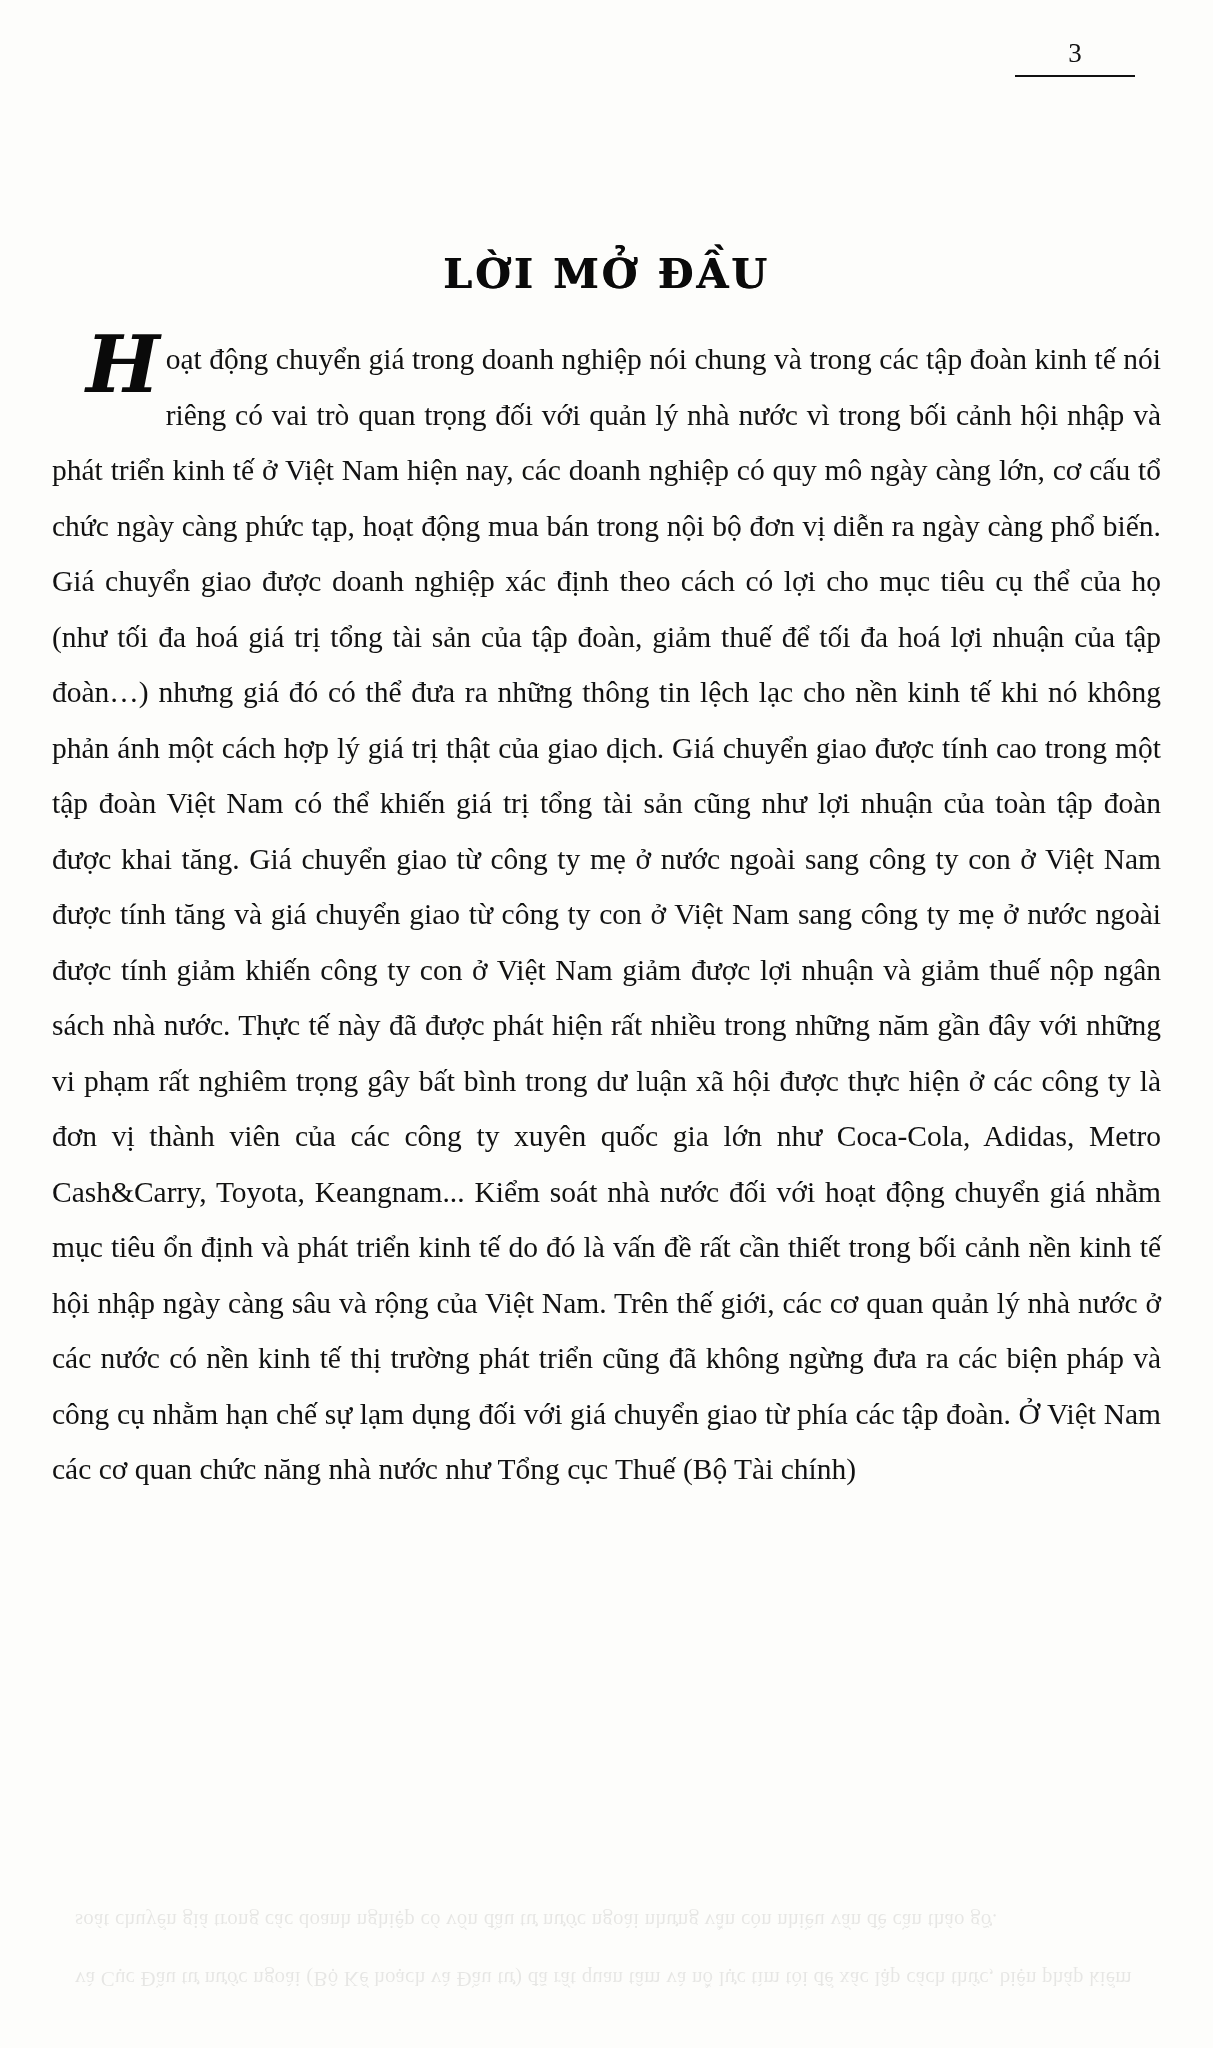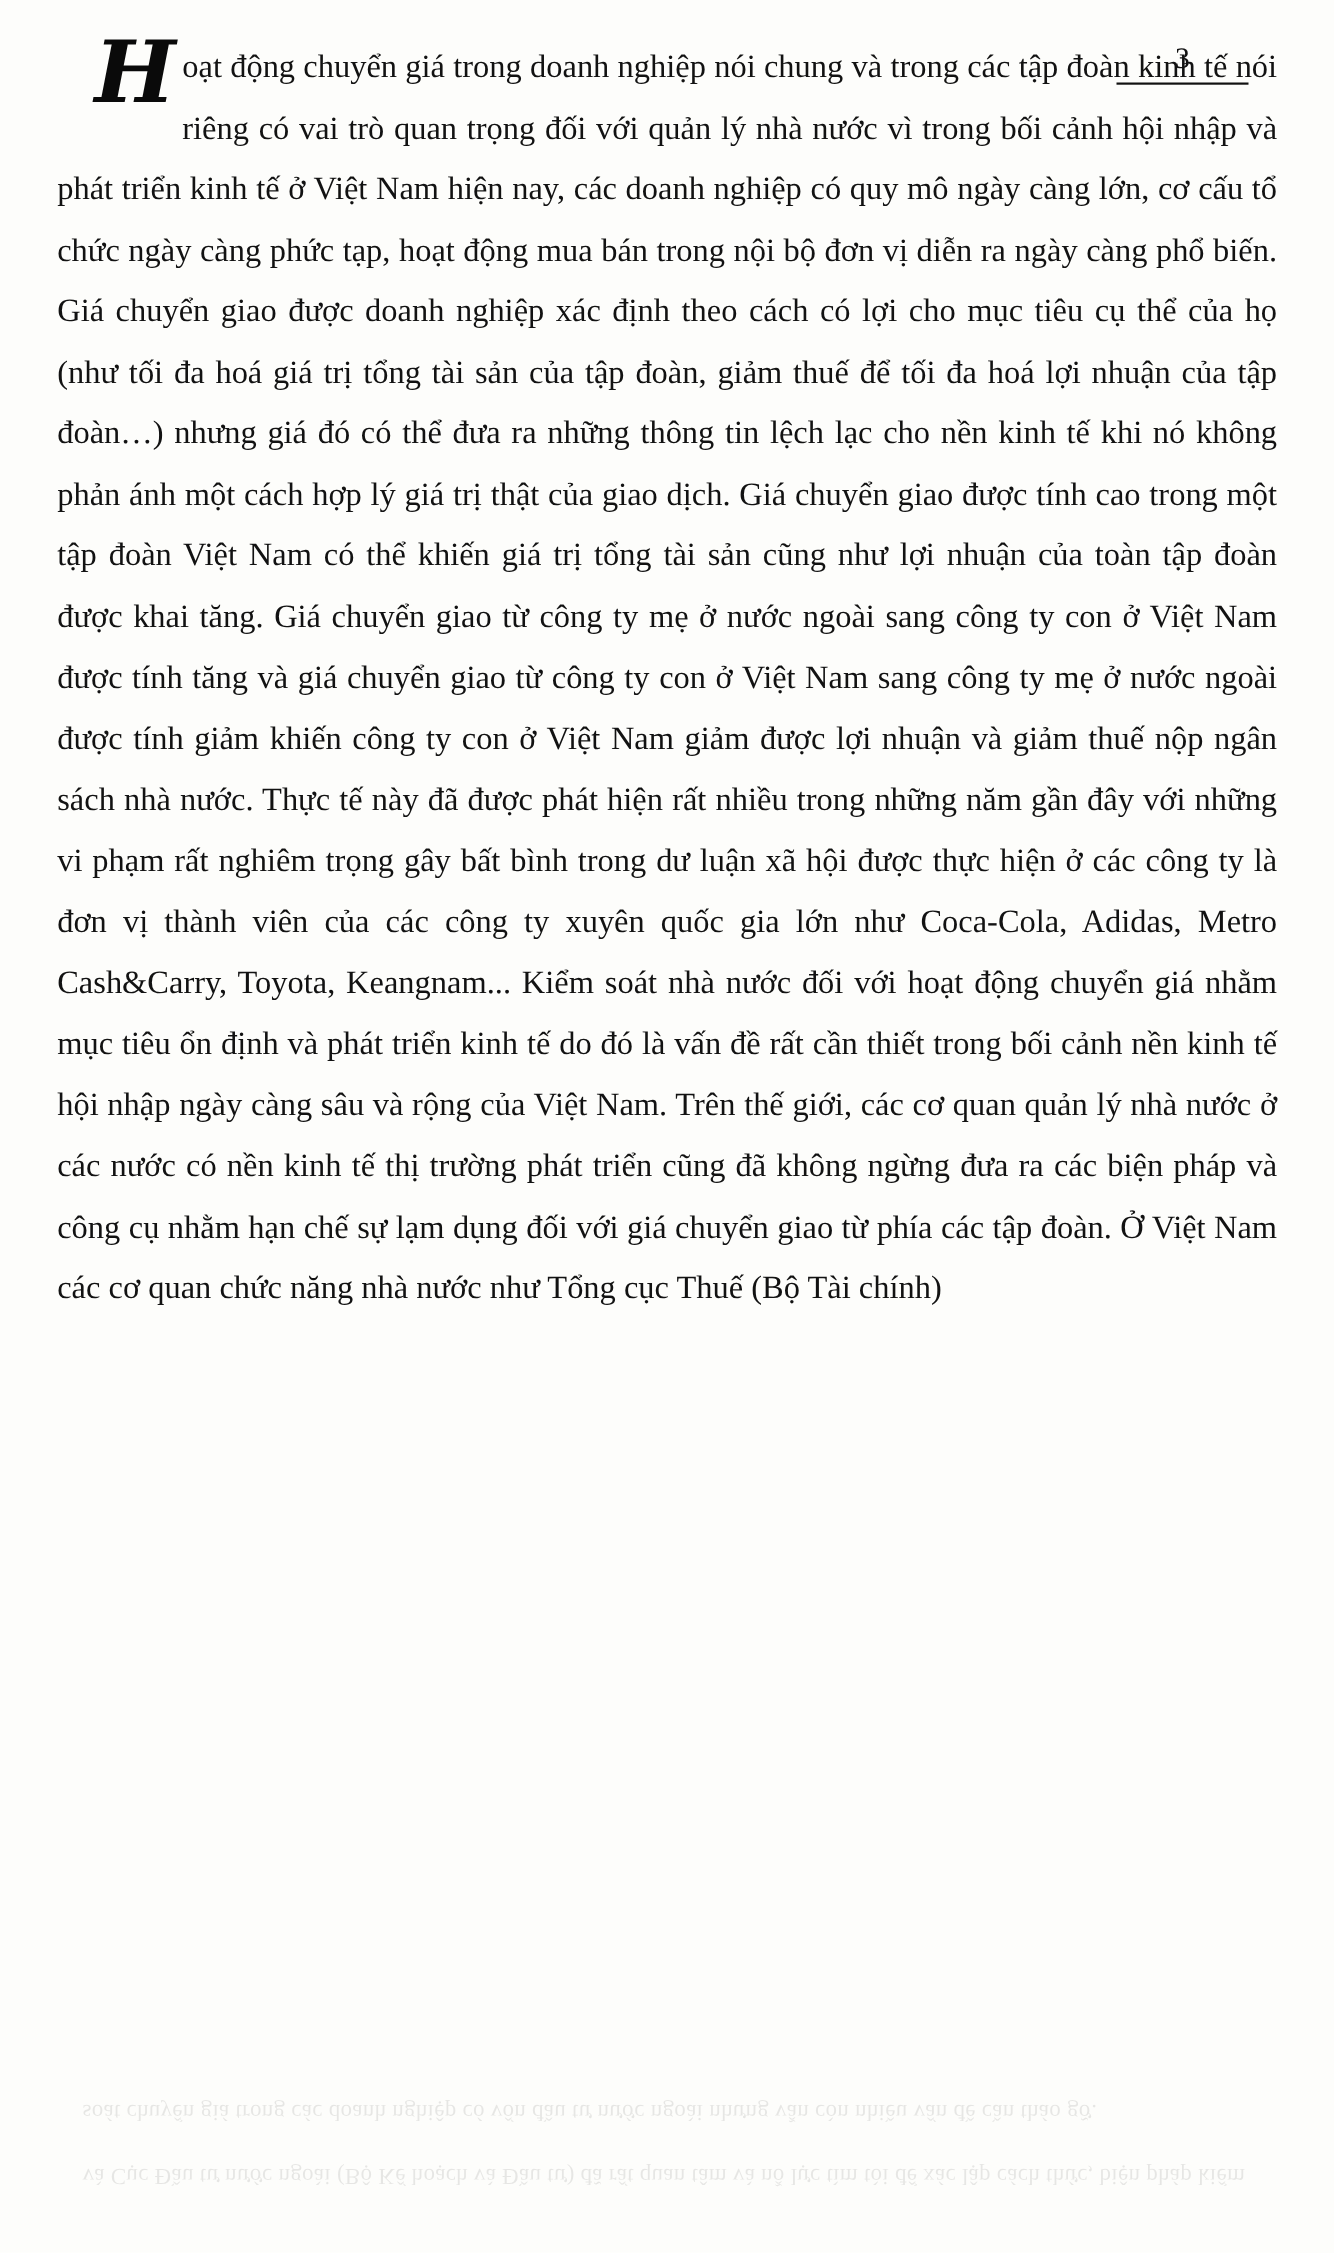--- a/index.html
+++ b/index.html
@@ -105,17 +105,18 @@
 <div class="page"></div>
 
 <div class="bleed">và Cục Đầu tư nước ngoài (Bộ Kế hoạch và Đầu tư) đã rất quan tâm và nỗ lực tìm tòi để xác lập cách thức, biện pháp kiểm soát chuyển giá trong các doanh nghiệp có vốn đầu tư nước ngoài nhưng vẫn còn nhiều vấn đề cần tháo gỡ.</div>
 
 <div class="page-number">
   <div>3</div>
   <div class="rule"></div>
 </div>
 
 <div class="content">
+  <h1 class="doc-title">LỜI MỞ ĐẦU</h1>
 
   <div class="body-text">
     <span class="dropcap">H</span><span>oạt động chuyển giá trong doanh nghiệp nói chung và trong các tập đoàn kinh tế nói riêng có vai trò quan trọng đối với quản lý nhà nước vì trong bối cảnh hội nhập và phát triển kinh tế ở Việt Nam hiện nay, các doanh nghiệp có quy mô ngày càng lớn, cơ cấu tổ chức ngày càng phức tạp, hoạt động mua bán trong nội bộ đơn vị diễn ra ngày càng phổ biến. Giá chuyển giao được doanh nghiệp xác định theo cách có lợi cho mục tiêu cụ thể của họ (như tối đa hoá giá trị tổng tài sản của tập đoàn, giảm thuế để tối đa hoá lợi nhuận của tập đoàn…) nhưng giá đó có thể đưa ra những thông tin lệch lạc cho nền kinh tế khi nó không phản ánh một cách hợp lý giá trị thật của giao dịch. Giá chuyển giao được tính cao trong một tập đoàn Việt Nam có thể khiến giá trị tổng tài sản cũng như lợi nhuận của toàn tập đoàn được khai tăng. Giá chuyển giao từ công ty mẹ ở nước ngoài sang công ty con ở Việt Nam được tính tăng và giá chuyển giao từ công ty con ở Việt Nam sang công ty mẹ ở nước ngoài được tính giảm khiến công ty con ở Việt Nam giảm được lợi nhuận và giảm thuế nộp ngân sách nhà nước. Thực tế này đã được phát hiện rất nhiều trong những năm gần đây với những vi phạm rất nghiêm trọng gây bất bình trong dư luận xã hội được thực hiện ở các công ty là đơn vị thành viên của các công ty xuyên quốc gia lớn như Coca-Cola, Adidas, Metro Cash&amp;Carry, Toyota, Keangnam... Kiểm soát nhà nước đối với hoạt động chuyển giá nhằm mục tiêu ổn định và phát triển kinh tế do đó là vấn đề rất cần thiết trong bối cảnh nền kinh tế hội nhập ngày càng sâu và rộng của Việt Nam. Trên thế giới, các cơ quan quản lý nhà nước ở các nước có nền kinh tế thị trường phát triển cũng đã không ngừng đưa ra các biện pháp và công cụ nhằm hạn chế sự lạm dụng đối với giá chuyển giao từ phía các tập đoàn. Ở Việt Nam các cơ quan chức năng nhà nước như Tổng cục Thuế (Bộ Tài chính)</span>
   </div>
 </div>
 
 </body></html>

